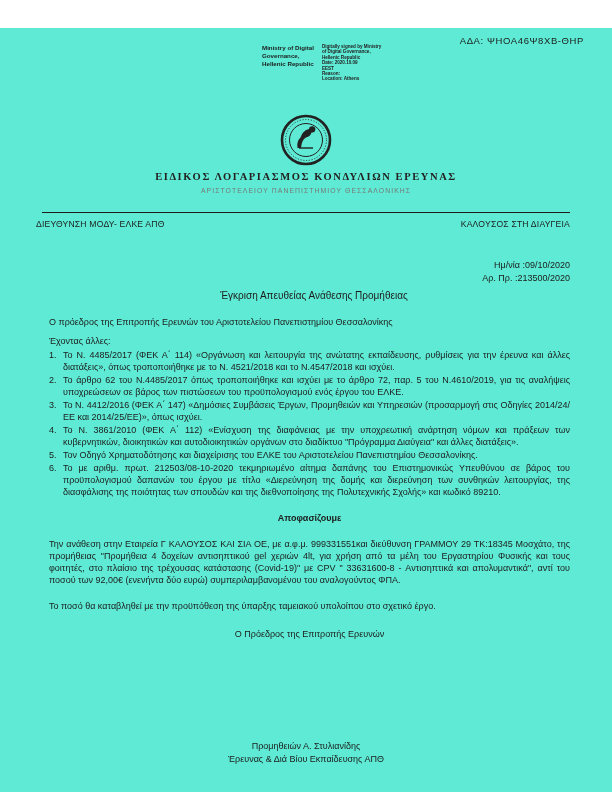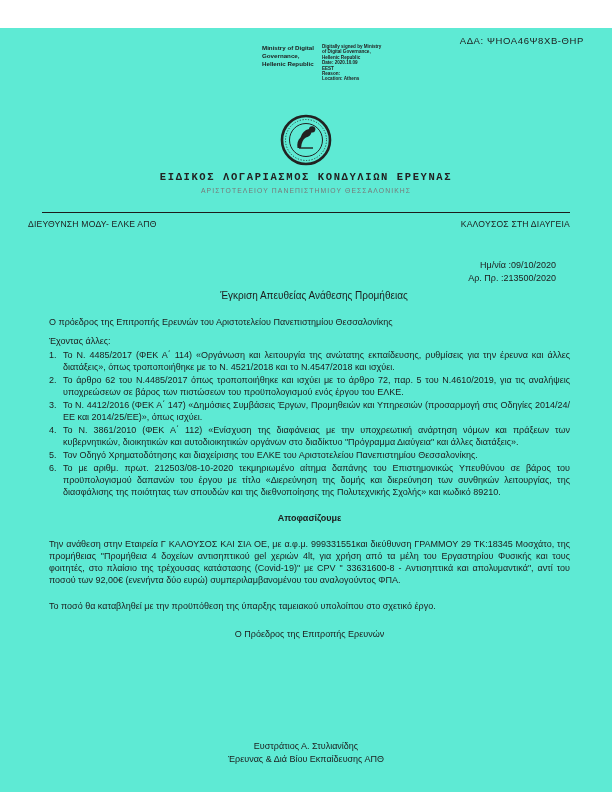--- a/index.html
+++ b/index.html
@@ -28,39 +28,39 @@
     font-size:4.6px; line-height:5.4px; white-space:pre-line; color:#222;
     font-weight:bold;
   }
   .seal-wrap {
     position:absolute; top:86px; left:0; width:100%;
     display:flex; justify-content:center;
   }
   .org-line1 {
     position:absolute; top:143px; left:0; width:100%;
     text-align:center;
-    font-family:Liberation Mono, monospace;
+    font-family:Liberation Serif, serif;
     font-weight:bold; font-size:10.5px; letter-spacing:1.6px;
     color:#222;
   }
   .org-line2 {
     position:absolute; top:159px; left:0; width:100%;
     text-align:center; font-size:6.8px; letter-spacing:1.1px; color:#777;
   }
   .rule {
     position:absolute; top:184px; left:42px; right:42px;
     border-top:1.6px solid #1c1c1c;
   }
   .dept-row {
-    position:absolute; top:191px; left:28px; right:42px;
+    position:absolute; top:191px; left:36px; right:42px;
     display:flex; justify-content:space-between;
     font-size:8.6px; letter-spacing:.2px;
   }
   .date-block {
-    position:absolute; top:231px; right:56px;
+    position:absolute; top:231px; right:42px;
     text-align:right; font-size:9px; line-height:13px;
   }
   .doc-title {
     position:absolute; top:262px; left:8px; width:100%;
     text-align:center; font-size:10px;
   }
   .content {
     position:absolute; top:288px; left:49px; right:42px;
     font-size:9px; line-height:12px; text-align:justify;
   }
@@ -159,17 +159,17 @@
       <span class="txt">Το με αριθμ. πρωτ. 212503/08-10-2020 τεκμηριωμένο αίτημα δαπάνης του Επιστημονικώς Υπευθύνου σε βάρος του προϋπολογισμού δαπανών του έργου με τίτλο «Διερεύνηση της δομής και διερεύνηση των συνθηκών λειτουργίας, της διασφάλισης της ποιότητας των σπουδών και της διεθνοποίησης της Πολυτεχνικής Σχολής» και κωδικό 89210.</span>
     </div>
 
     <div class="decide">Αποφασίζουμε</div>
     <div class="p1">Την ανάθεση στην Εταιρεία Γ ΚΑΛΟΥΣΟΣ ΚΑΙ ΣΙΑ ΟΕ, με α.φ.μ. 999331551και διεύθυνση ΓΡΑΜΜΟΥ 29 ΤΚ:18345 Μοσχάτο, της προμήθειας "Προμήθεια 4 δοχείων αντισηπτικού gel χεριών 4lt, για χρήση από τα μέλη του Εργαστηρίου Φυσικής και τους φοιτητές, στο πλαίσιο της τρέχουσας κατάστασης (Covid-19)"  με CPV " 33631600-8  -  Αντισηπτικά και απολυμαντικά", αντί του ποσού των 92,00€ (ενενήντα δύο ευρώ) συμπεριλαμβανομένου του αναλογούντος ΦΠΑ.</div>
     <div class="p2">Το ποσό θα καταβληθεί με την προϋπόθεση της ύπαρξης ταμειακού υπολοίπου στο σχετικό έργο.</div>
     <div class="president">Ο Πρόεδρος της Επιτροπής Ερευνών</div>
   </div>
 
   <div class="sign-block">
-    <div>Ευστράτιος Α. Στυλιανίδης</div>
+    <div>Προμηθειών Α. Στυλιανίδης</div>
     <div>Έρευνας &amp; Διά Βίου Εκπαίδευσης ΑΠΘ</div>
   </div>
 
 </div>
 
 </body></html>

